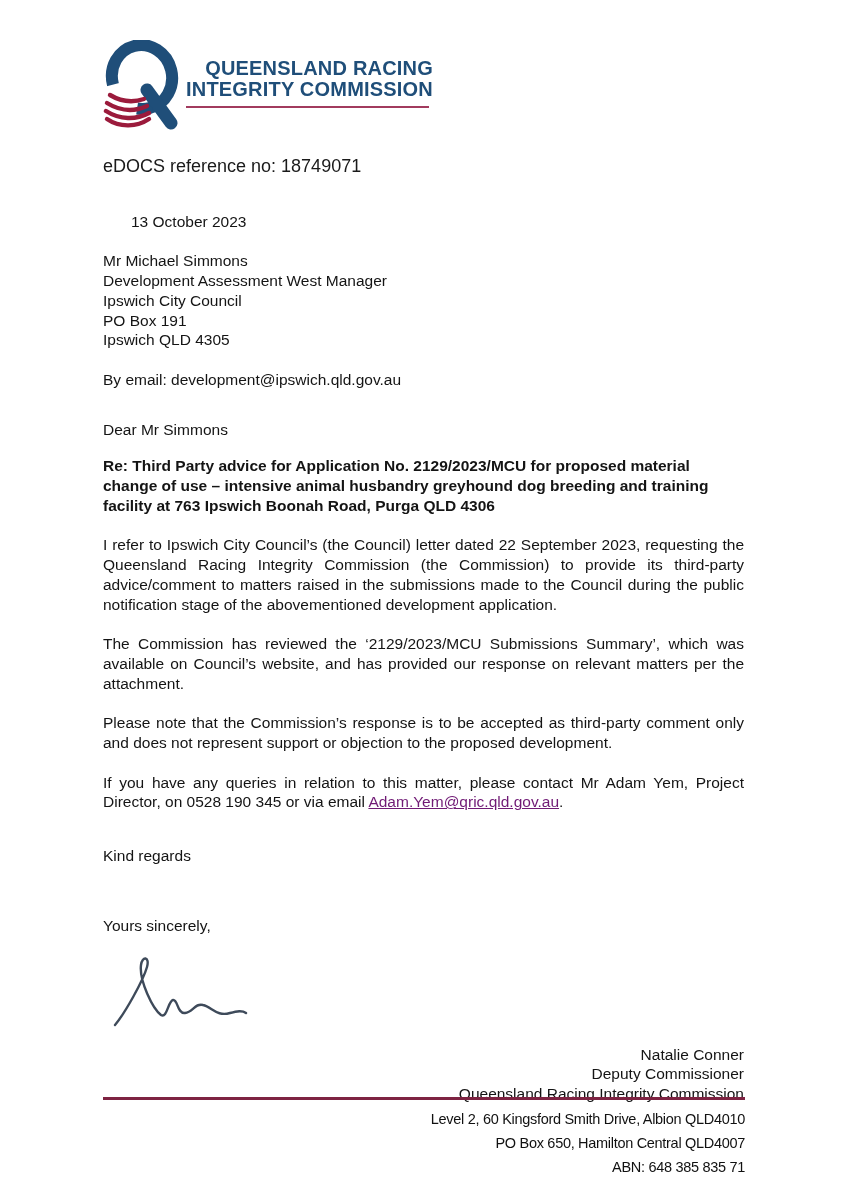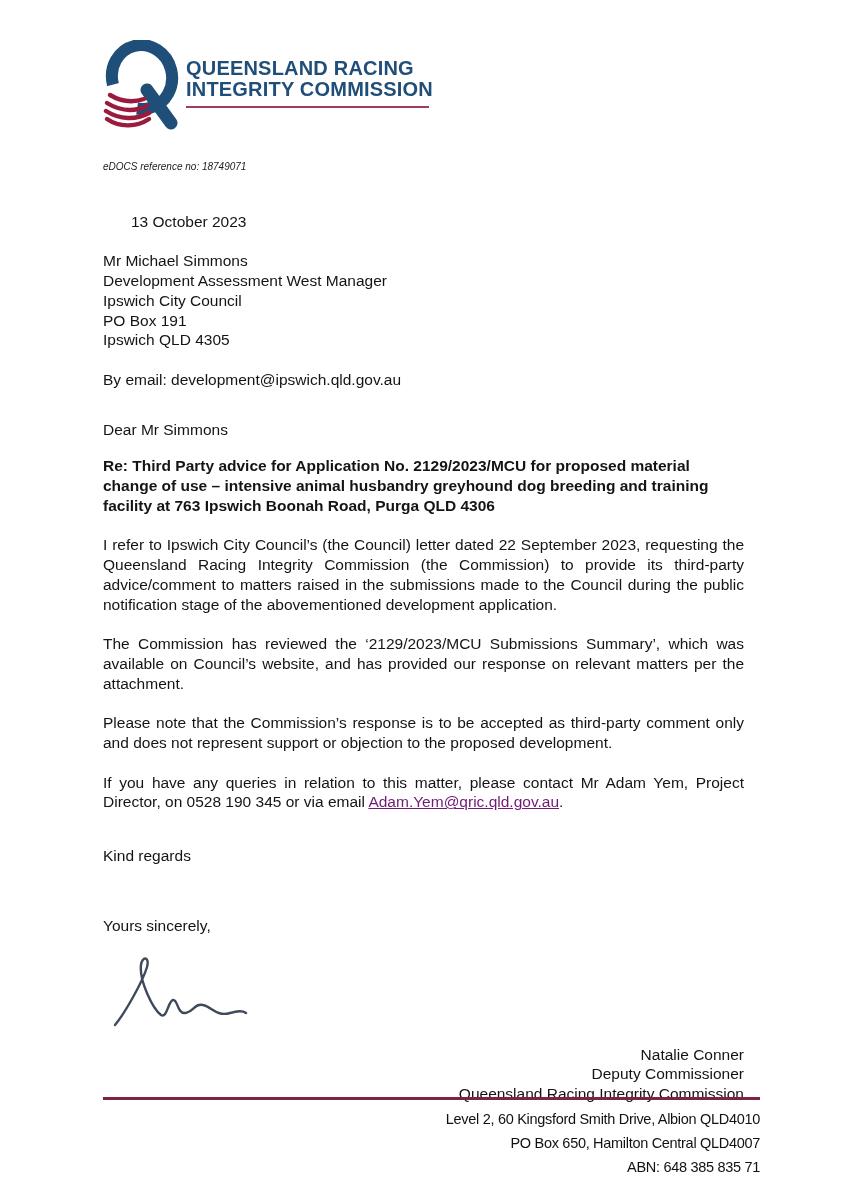--- a/index.html
+++ b/index.html
@@ -33,33 +33,33 @@
     margin-left: 7px;
     margin-top: 18px;
   }
   .logo-text .line {
     font-size: 20px;
     line-height: 21px;
     font-weight: bold;
     letter-spacing: 0.2px;
     color: #1F4E79;
     white-space: nowrap;
+    text-align: right;
   }
   .logo-underline {
     margin-top: 6px;
     height: 2px;
     width: 243px;
     background: #A23B5E;
   }
 
   
   .edocs {
     margin-top: 27px;
-    font-size: 10px;
-    font-style: italic;
+    font-size: 18px;
     color: #1a1a1a;
   }
   .date-line { margin-top: 35px; margin-left: 28px; }
   .recipient { margin-top: 20px; }
   .recipient div { white-space: nowrap; }
   .by-email { margin-top: 20px; }
   .salutation { margin-top: 30px; }
   .subject {
     margin-top: 17px;
     font-weight: bold;
@@ -83,21 +83,21 @@
   .signatory {
     margin-top: 10px;
     font-weight: normal;
     text-align: right;
   }
 
   
   .footer {
     position: absolute;
     left: 103px;
-    right: 83px;
+    right: 98px;
     top: 1097px;
   }
   .footer-rule {
     height: 3px;
     background: #7E2342;
   }
   .footer-text {
     margin-top: 7px;
     text-align: right;
     font-size: 14.5px;

